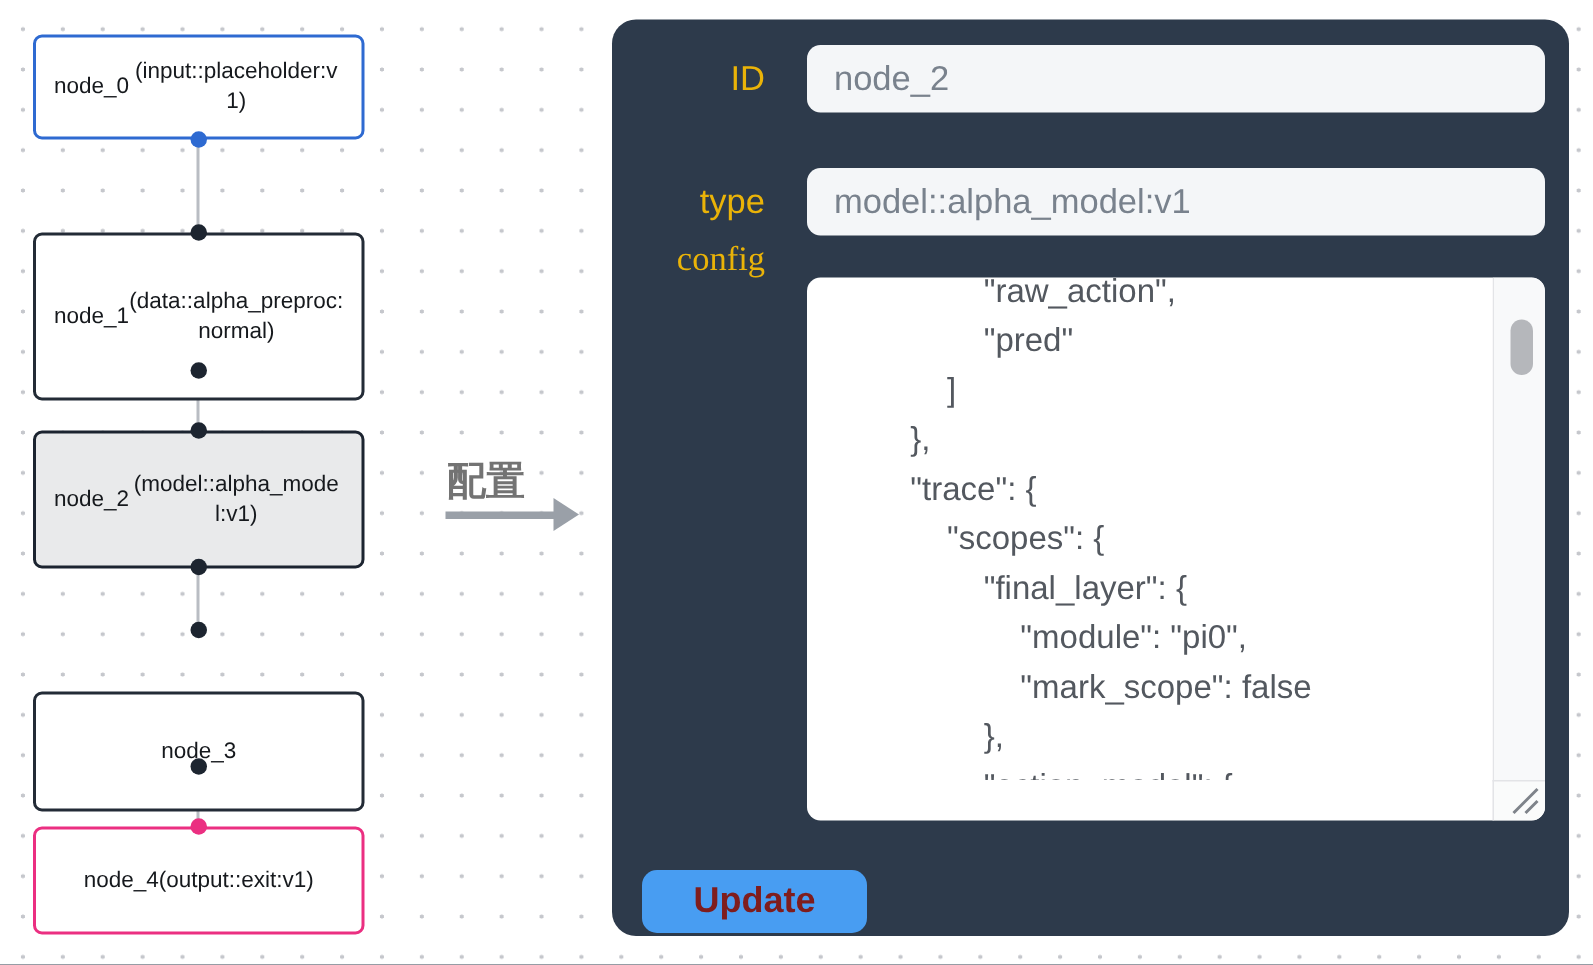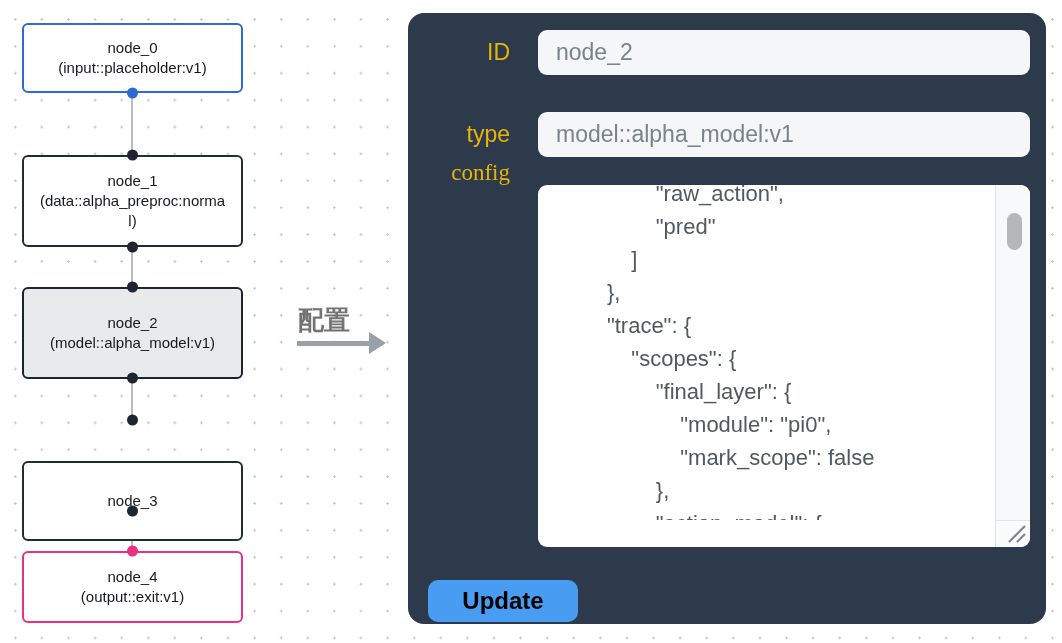--- a/index.html
+++ b/index.html
@@ -11,27 +11,27 @@
     background-size: 26.6px 26.9px;
     background-position: 2px 6px;
     overflow:hidden;
   }
   .stage { position:relative; width:1062px; height:643px; }
 
   
   .node {
     position:absolute; left:22px; width:221px;
     background:#ffffff; border:2px solid #232b36; border-radius:6px;
-    display:flex; flex-direction:column; align-items:center; justify-content:center;
+    display:flex; flex-direction:row; align-items:center; justify-content:center;
     text-align:center; color:#16191d; font-size:15px; line-height:20px;
     padding:0 12px;
   }
   .node .node-sub { word-break:break-all; }
   .node-0 { top:23px;  height:70px; border-color:#2e6ad1; }
-  .node-1 { top:155px; height:92px; }
+  .node-1 { top:155px; height:112px; }
   .node-2 { top:287px; height:92px; border-color:#1c2430; border-width:2.5px; background:#e9eaeb; }
   .node-3 { top:420px; height:80px;margin-top:41px; }
   .node-4 { top:551px; height:72px; border-color:#eb2f81; }
 
   .edge { position:absolute; left:131px; width:2px; background:#b9bdc3; }
   .edge-1 { top:93px;  height:62px; }
   .edge-2 { top:247px; height:40px; }
   .edge-3 { top:378px; height:42px; }
   .edge-4 { top:511px; height:40px; }
 
@@ -69,21 +69,21 @@
   .vtrack { position:absolute; right:0; top:0; width:35px; height:335px;
             background:#f8f9fa; border-left:1px solid #e3e4e7; border-top-right-radius:9px; }
   .vthumb { position:absolute; right:8px; top:28px; width:15px; height:37px;
             background:#b5b7bb; border-radius:8px; }
   .corner { position:absolute; right:0; bottom:0; width:35px; height:27px;
             background:#fafbfb; border-left:1px solid #e3e4e7; border-top:1px solid #e3e4e7; }
   .grip { position:absolute; right:2px; bottom:2px; }
 
   .update-btn { position:absolute; left:20px; top:567px; width:150px; height:42px;
                 background:#489df2; border:none; border-radius:10px;
-                color:#000000; font-family:"Liberation Sans", sans-serif;
+                color:#7f1d1d; font-family:"Liberation Sans", sans-serif;
                 font-size:24px; font-weight:bold; cursor:pointer; }
 </style>
 </head>
 <body>
 
 <div class="stage">
 
   <div>
 
     <div class="edge edge-1"></div>

